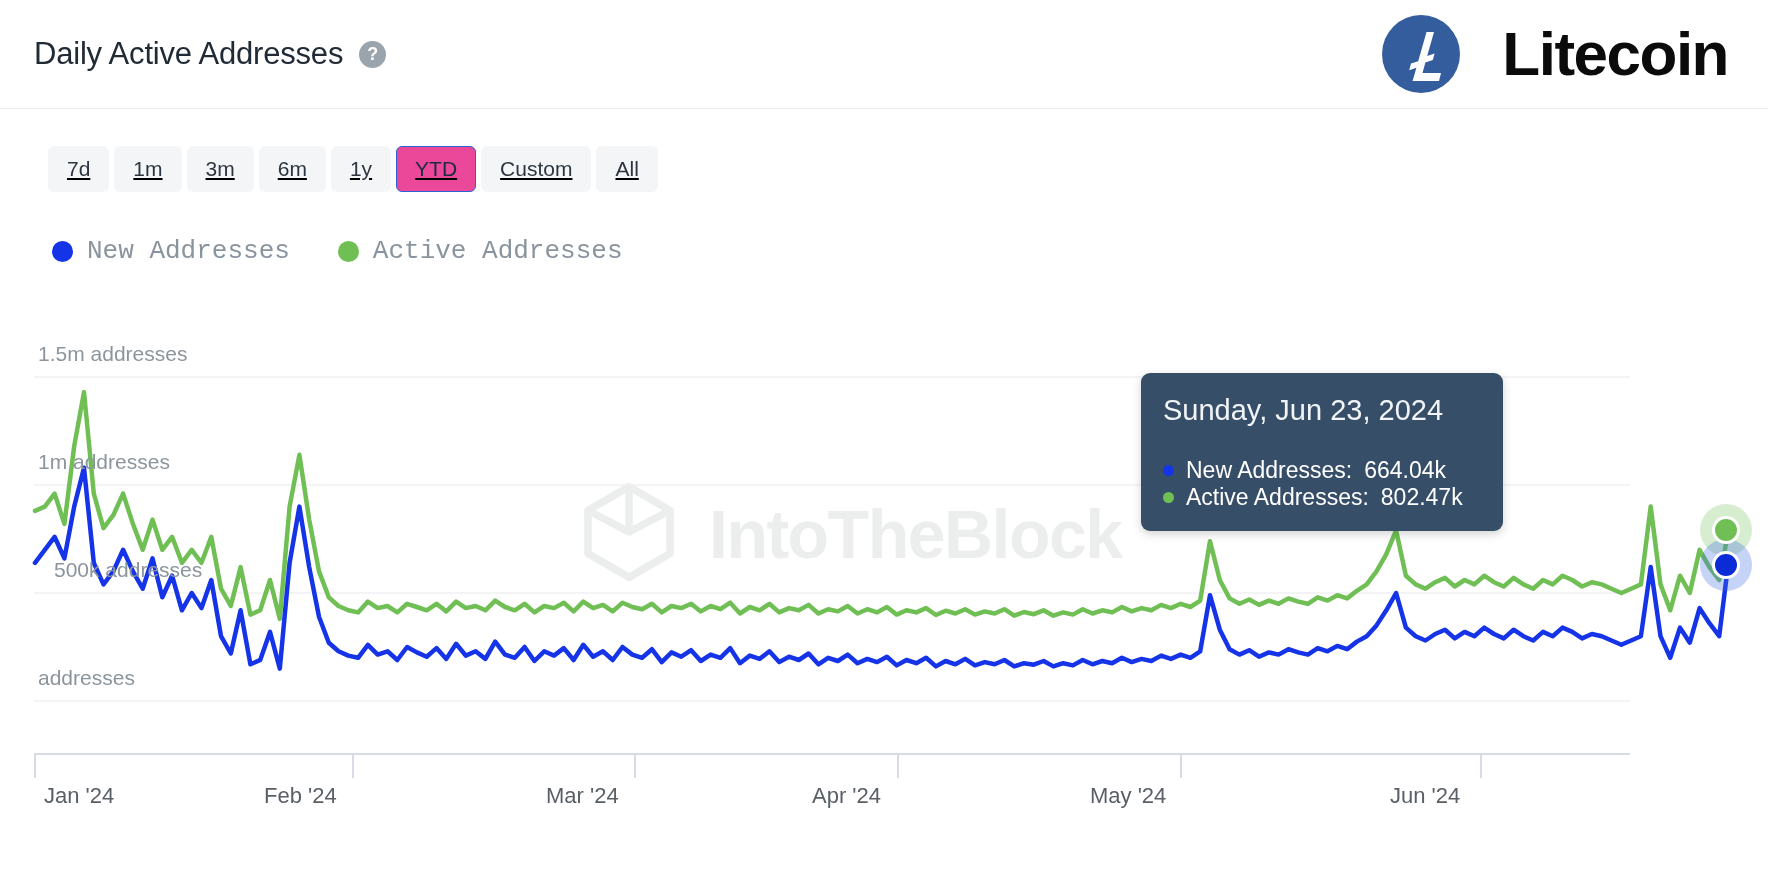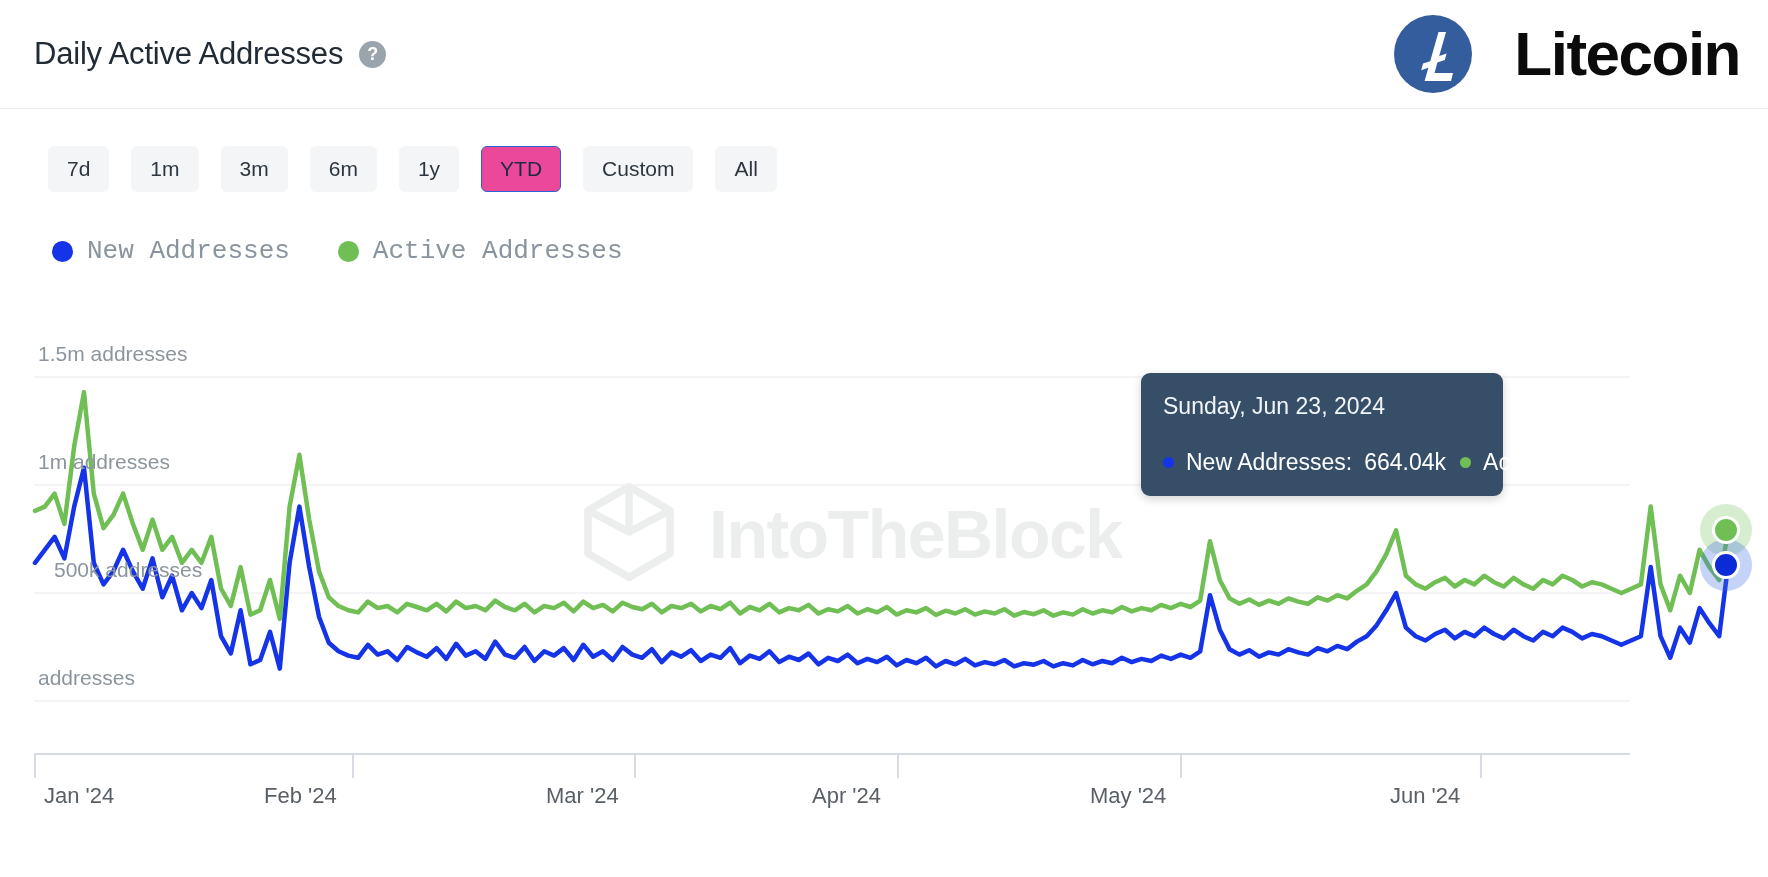--- a/index.html
+++ b/index.html
@@ -11,21 +11,21 @@
     overflow: hidden;
   }
   .page { position: relative; width: 1768px; height: 877px; background: #fff; }
 
   
   .header {
     position: absolute; left: 0; top: 0;
     width: 1768px; height: 109px;
     border-bottom: 1px solid #e9ecef;
     display: flex; align-items: center; justify-content: space-between;
-    padding: 0 28px 0 34px;
+    padding: 0 40px 0 34px;
   }
   .header-left { display: flex; align-items: center; gap: 16px; }
   .chart-title {
     font-size: 31px; color: #212b36; font-weight: 400;
     letter-spacing: -0.2px; white-space: nowrap;
   }
   .help-icon {
     width: 27px; height: 27px; border-radius: 50%;
     background: #9aa4ad; color: #fff;
     display: flex; align-items: center; justify-content: center;
@@ -40,21 +40,21 @@
     flex: none;
   }
   .brand-name {
     font-size: 62px; font-weight: 700; color: #0b0b0c;
     letter-spacing: -1.5px; white-space: nowrap; line-height: 1; margin-left: 22px;
   }
 
   
   .range-bar {
     position: absolute; left: 48px; top: 146px;
-    display: flex; align-items: flex-start; gap: 22px;
+    display: flex; align-items: flex-start; gap: 5px; text-decoration: underline;
   }
   .range-btn {
     height: 46px; padding: 0 18px;
     background: #f4f5f7; border: 1px solid transparent; border-radius: 6px;
     color: #2d3640; font-size: 21px; line-height: 44px;
     cursor: pointer; white-space: nowrap;
   }
   .range-btn.active {
     background: #ec4899; border-color: #2c62d4; color: #1c2b45;
   }
@@ -95,24 +95,24 @@
 
   
   .tooltip {
     position: absolute; left: 1141px; top: 373px;
     width: 362px;
     background: #374e68; border-radius: 9px;
     padding: 18px 22px 20px 22px;
     box-shadow: 0 3px 10px rgba(0,0,0,0.18);
     color: #ffffff;
   }
-  .tt-date { font-size: 23px; color: #f2f5f8; line-height: 1.32; white-space: nowrap; }
+  .tt-date { font-size: 29px; color: #f2f5f8; line-height: 1.32; white-space: nowrap; }
   .tt-total { font-size: 23px; color: #f2f5f8; line-height: 1.32; white-space: nowrap; }
   .tt-total b { font-weight: 700; color: #ffffff; }
-  .tt-rows { margin-top: 28px; display: flex; gap: 14px; }
+  .tt-rows { margin-top: 28px; display: flex; flex-direction: column; gap: 0; }
   .tt-row { display: flex; align-items: center; gap: 12px; font-size: 23px; white-space: nowrap; }
   .tt-dot { width: 11px; height: 11px; border-radius: 50%; flex: none; }
   .tt-row b { font-weight: 400; }
 
   
   .marker { position: absolute; border-radius: 50%; }
 </style>
 </head>
 <body>
 

